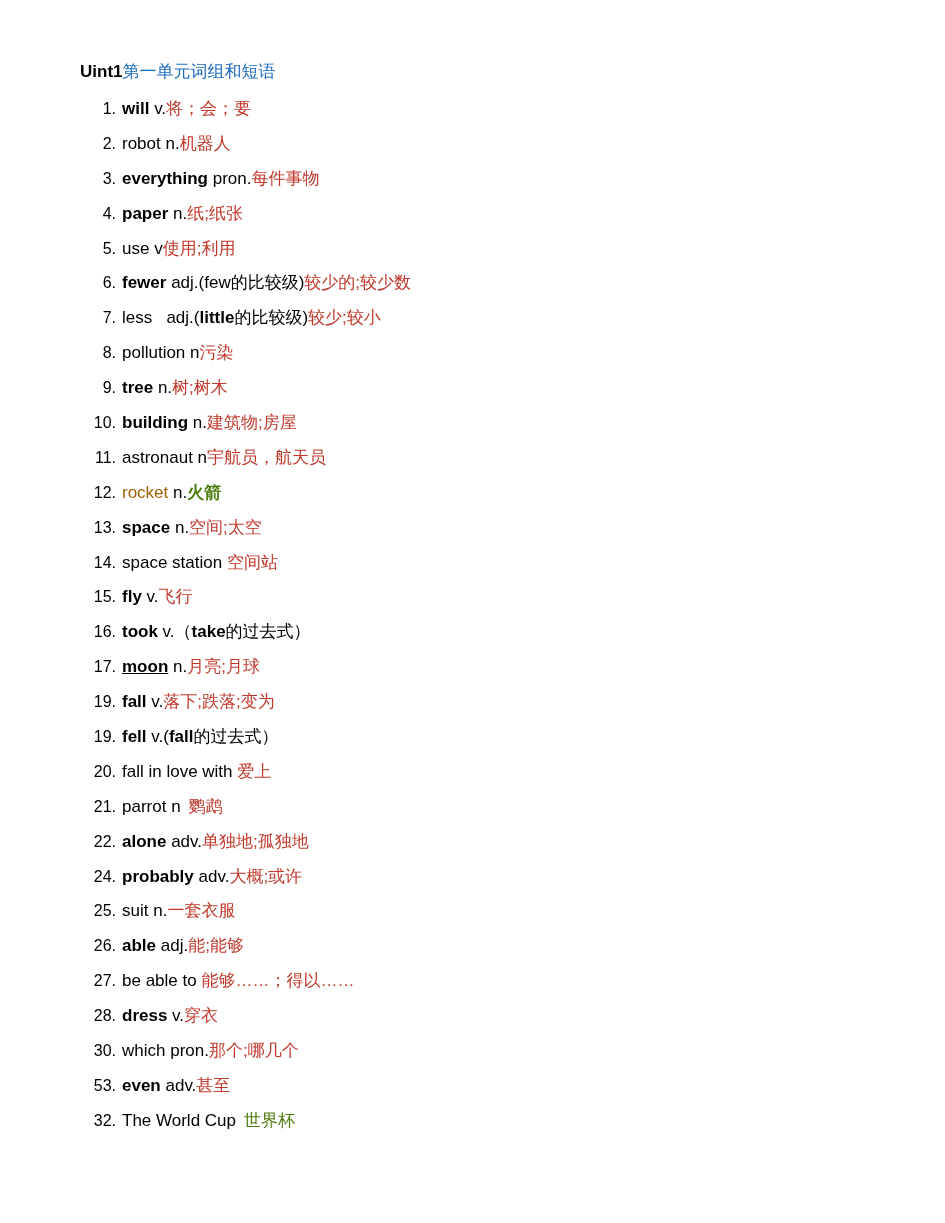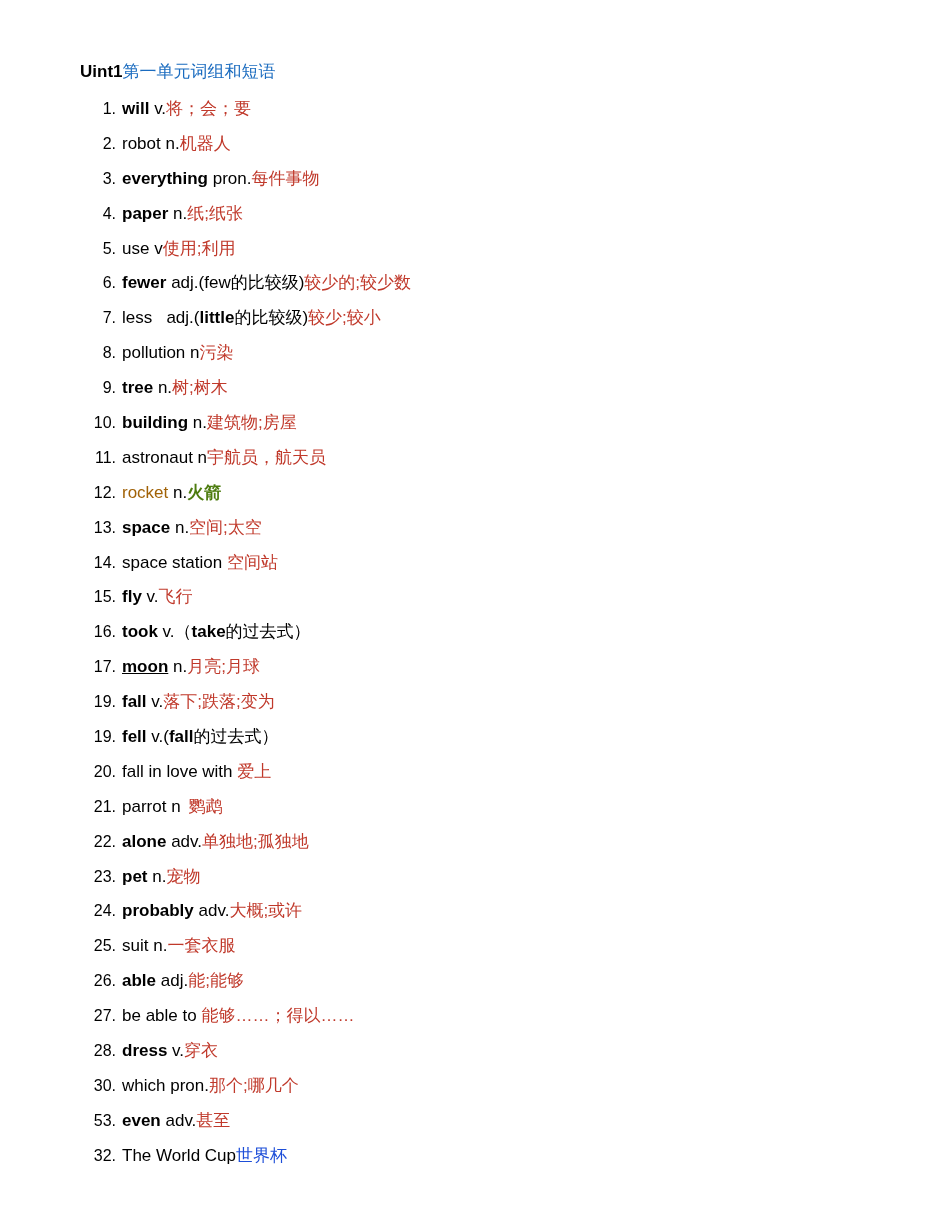--- a/index.html
+++ b/index.html
@@ -141,24 +141,20 @@
       </li>
       <li>
         <span class="item-number">21.</span>
         <span class="item-content"><span style="font-weight: normal; color: rgb(0, 0, 0);">parrot</span><span style="color: rgb(0, 0, 0);">  n</span><span style="color: rgb(192, 57, 43); margin-left: 8px;">鹦鹉</span></span>
       </li>
       <li>
         <span class="item-number">22.</span>
         <span class="item-content"><span style="font-weight: bold; color: rgb(0, 0, 0);">alone</span><span style="color: rgb(0, 0, 0);">  adv.</span><span style="color: rgb(192, 57, 43);">单独地;孤独地</span></span>
       </li>
       <li>
-        <span class="item-number">23.</span>
-        <span class="item-content"><span style="font-weight: bold; color: rgb(0, 0, 0);">pet</span><span style="color: rgb(0, 0, 0);">  n.</span><span style="color: rgb(192, 57, 43);">宠物</span></span>
-      </li>
-      <li>
         <span class="item-number">24.</span>
         <span class="item-content"><span style="font-weight: bold; color: rgb(0, 0, 0);">probably</span><span style="color: rgb(0, 0, 0);">  adv.</span><span style="color: rgb(192, 57, 43); text-align: center;">大概;或许</span></span>
       </li>
       <li>
         <span class="item-number">25.</span>
         <span class="item-content"><span style="font-weight: normal; color: rgb(0, 0, 0);">suit</span><span style="color: rgb(0, 0, 0);">  n.</span><span style="color: rgb(192, 57, 43);">一套衣服</span></span>
       </li>
       <li>
         <span class="item-number">26.</span>
         <span class="item-content"><span style="font-weight: bold; color: rgb(0, 0, 0);">able</span><span style="color: rgb(0, 0, 0);">  adj.</span><span style="color: rgb(192, 57, 43);">能;能够</span></span>
@@ -174,16 +170,16 @@
       <li>
         <span class="item-number">30.</span>
         <span class="item-content"><span style="font-weight: normal; color: rgb(0, 0, 0);">which</span><span style="color: rgb(0, 0, 0);">  pron.</span><span style="color: rgb(192, 57, 43);">那个;哪几个</span></span>
       </li>
       <li>
         <span class="item-number">53.</span>
         <span class="item-content"><span style="font-weight: bold; color: rgb(0, 0, 0);">even</span><span style="color: rgb(0, 0, 0);">  adv.</span><span style="color: rgb(192, 57, 43);">甚至</span></span>
       </li>
       <li>
         <span class="item-number">32.</span>
-        <span class="item-content"><span style="font-weight: normal; color: rgb(0, 0, 0);">The World Cup</span><span style="color: rgb(0, 0, 0);"></span><span style="color: #1d4ed8;">世界杯</span></span>
+        <span class="item-content"><span style="font-weight: normal; color: rgb(0, 0, 0);">The World Cup</span><span style="color: rgb(0, 0, 0);"></span><span style="color: #4d7c0f; margin-left: 8px;">世界杯</span></span>
       </li>
     </ol>
 </div>
 
 </body></html>

